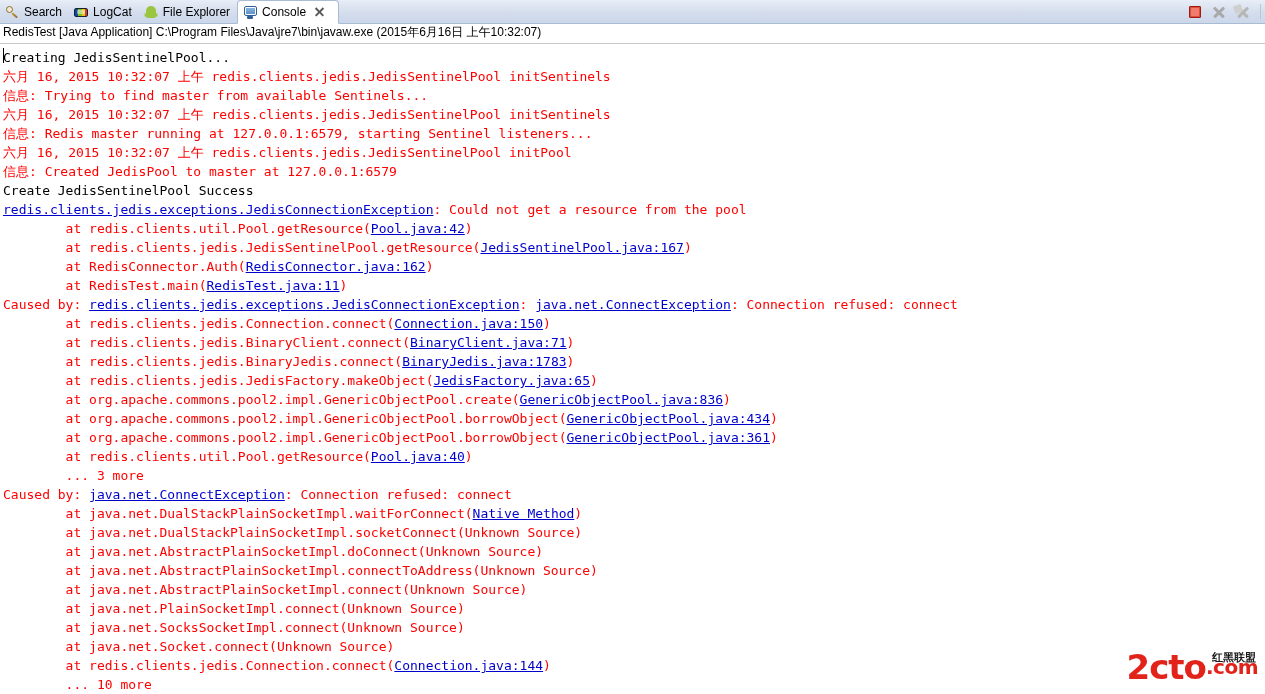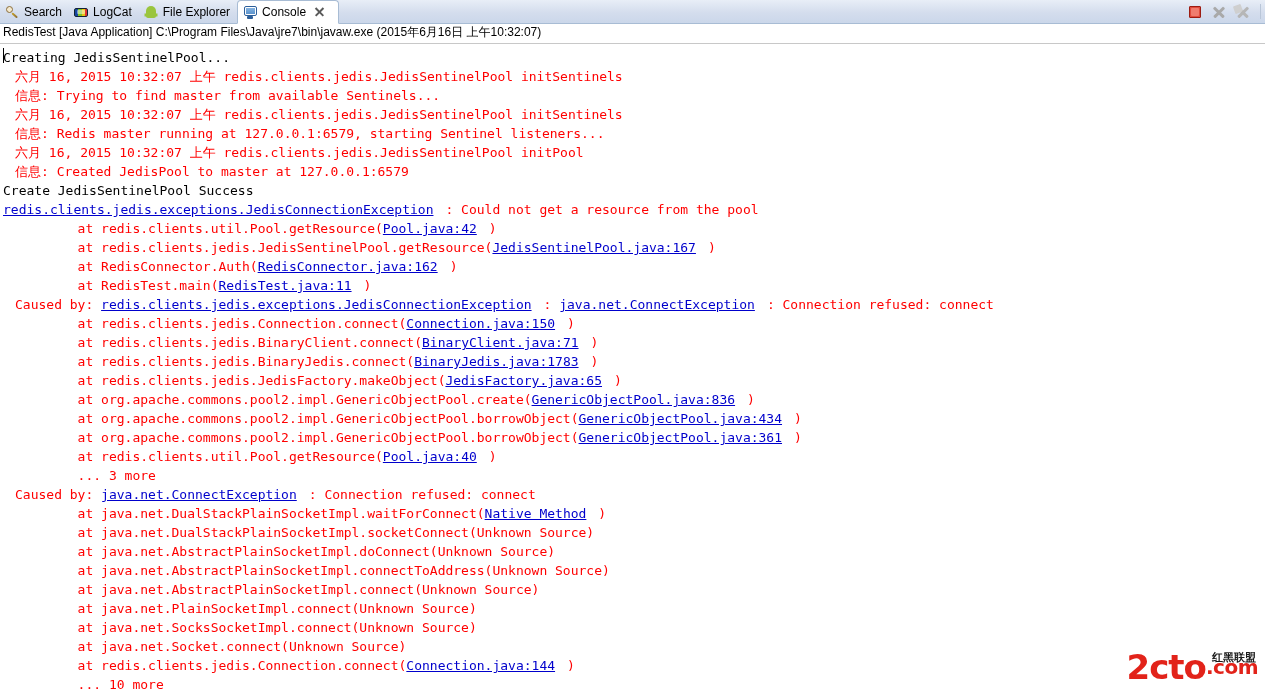--- a/index.html
+++ b/index.html
@@ -171,21 +171,21 @@
     font-family: "DejaVu Sans Mono", "Liberation Mono", monospace;
     font-size: 13px;
     line-height: 19px;
     padding: 3px 0 0 3px;
     box-sizing: border-box;
     overflow: hidden;
     white-space: pre;
   }
   .ln{ white-space: pre; }
   .c-black{ color:#000000;margin-top:24px; }
-  .c-red{ color:#FF0000;margin-left:12px; }
+  .c-red{ color:#FF0000; }
   .c-link{ color:#0000CC; text-decoration: underline; }
 
   
   .caret{
     position:absolute; left:3px; top:48px; width:1px; height:15px; background:#000;
   }
 
   
   .watermark{
     position:absolute; right:7px; bottom:4px;

